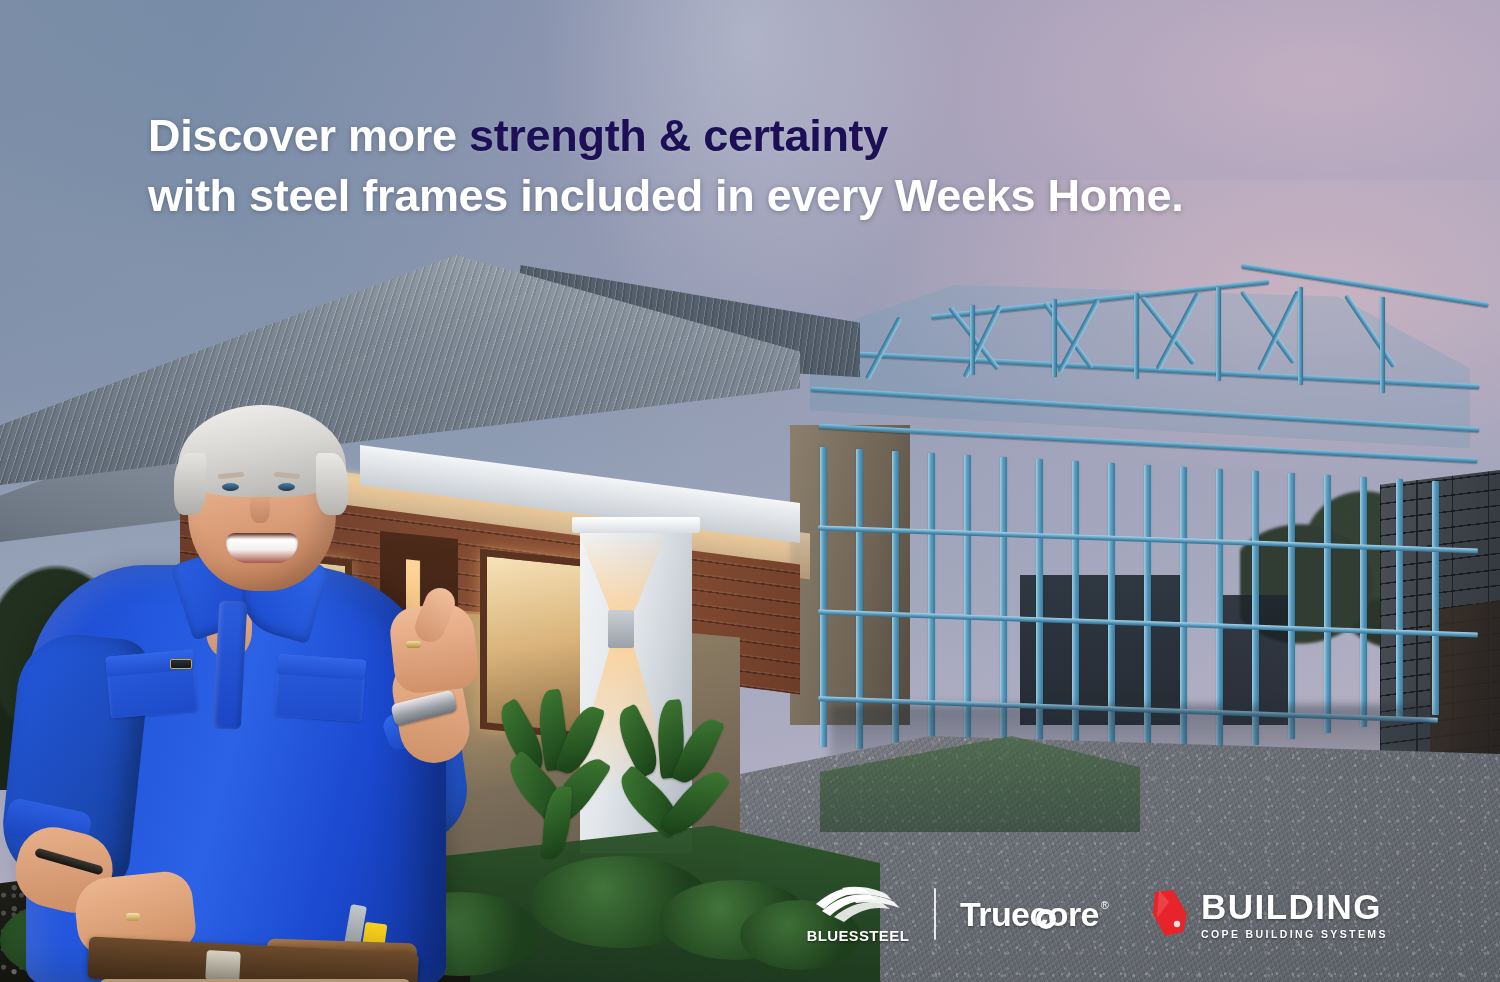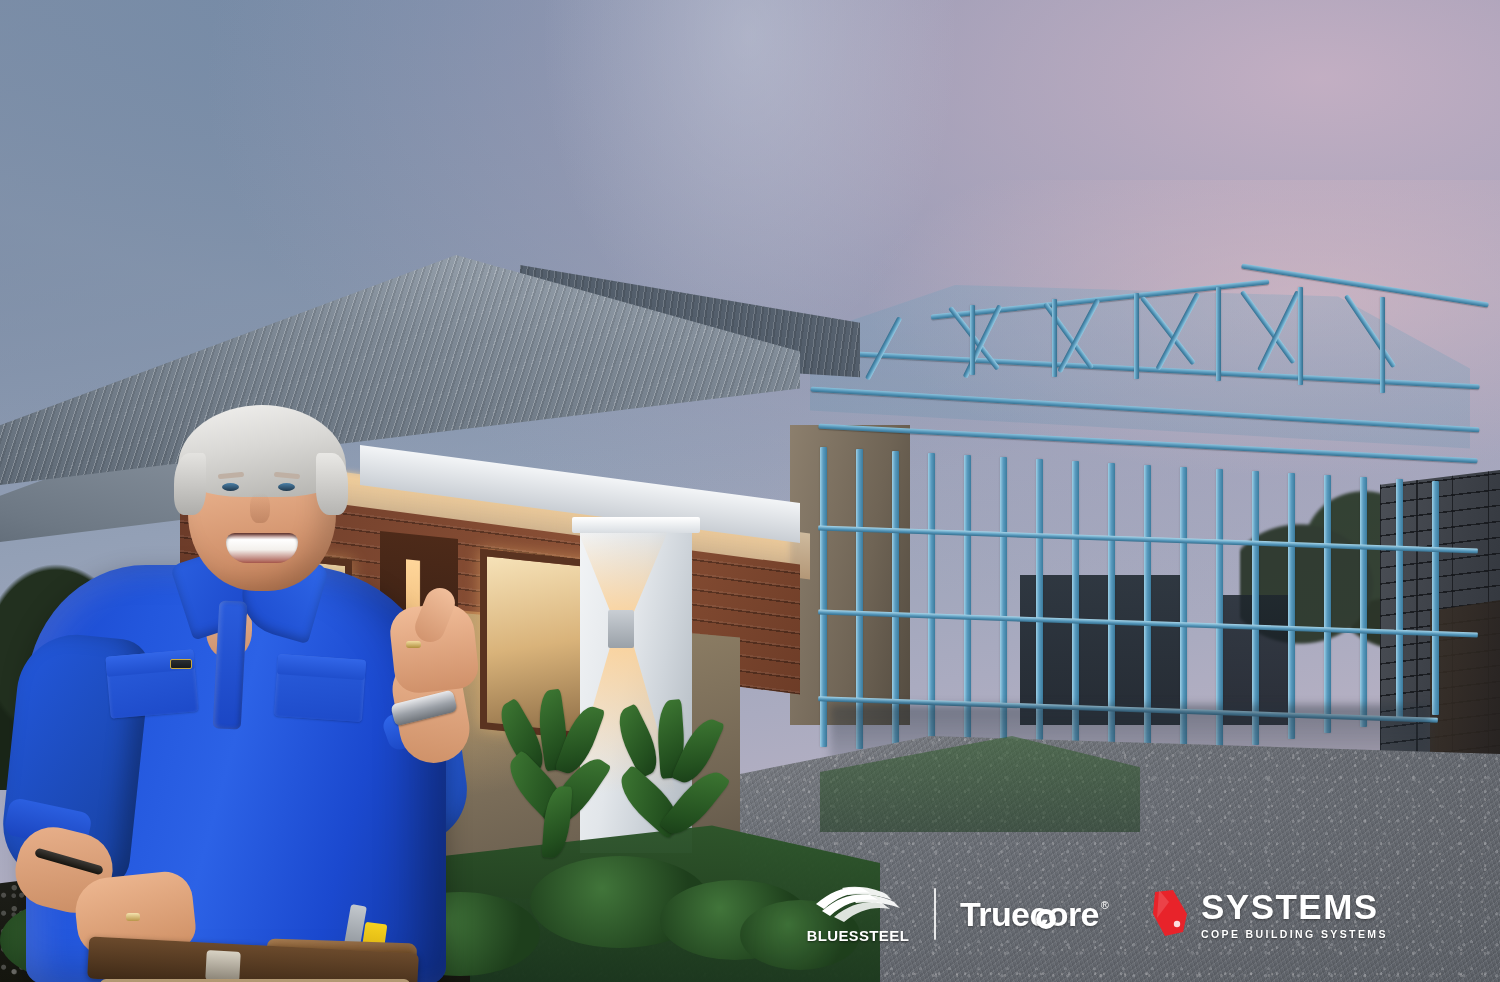--- a/index.html
+++ b/index.html
@@ -476,20 +476,24 @@
     <div class="hand-l"></div>
     <div class="ring2"></div>
     <div class="tool-grey"></div>
     <div class="tool-yellow"></div>
     <div class="pouch"></div>
     <div class="belt"></div>
     <div class="belt-buckle"></div>
     <div class="jeans"></div>
   </div>
 
+  <div class="headline">
+    <span class="hl-line"><span>Discover more </span><span class="accent">strength &amp; certainty</span></span>
+    <span class="hl-line">with steel frames included in every Weeks Home.</span>
+  </div>
 
   <div class="logos">
 
     <div class="logo-block bluescope">
       <svg class="bs-mark" viewBox="0 0 92 40">
         <g fill="#ffffff">
           <path d="M4 20 C20 6, 36 2, 50 4 L58 9 C42 7, 26 12, 12 25 Z"></path>
           <path d="M10 27 C26 13, 42 9, 58 11 L66 16 C50 14, 32 19, 18 32 Z"></path>
           <path d="M30 4 C46 1, 62 4, 74 10 L80 16 C66 11, 50 9, 36 11 Z" opacity="0.92"></path>
           <path d="M38 12 C54 9, 70 12, 82 18 L88 24 C74 19, 58 17, 44 19 Z" opacity="0.92"></path>
@@ -507,20 +511,20 @@
       <span class="tc-reg">®</span>
     </div>
 
     <div class="logo-block supaloc">
       <svg class="sp-mark" viewBox="0 0 44 52">
         <path d="M2 4 L20 2 L34 26 L30 44 L12 48 L0 26 Z" fill="#e8232a"></path>
         <path d="M6 2 L16 14 L4 30 Z" fill="#ffffff" opacity="0.14"></path>
         <circle cx="24" cy="36" r="3.2" fill="#ffffff" opacity="0.85"></circle>
       </svg>
       <div class="sp-text">
-        <span class="sp-word">SYSTEMS</span>
+        <span class="sp-word">BUILDING</span>
         <span class="sp-sub">COPE BUILDING SYSTEMS</span>
       </div>
     </div>
 
   </div>
 
 </div>
 
 </body></html>

